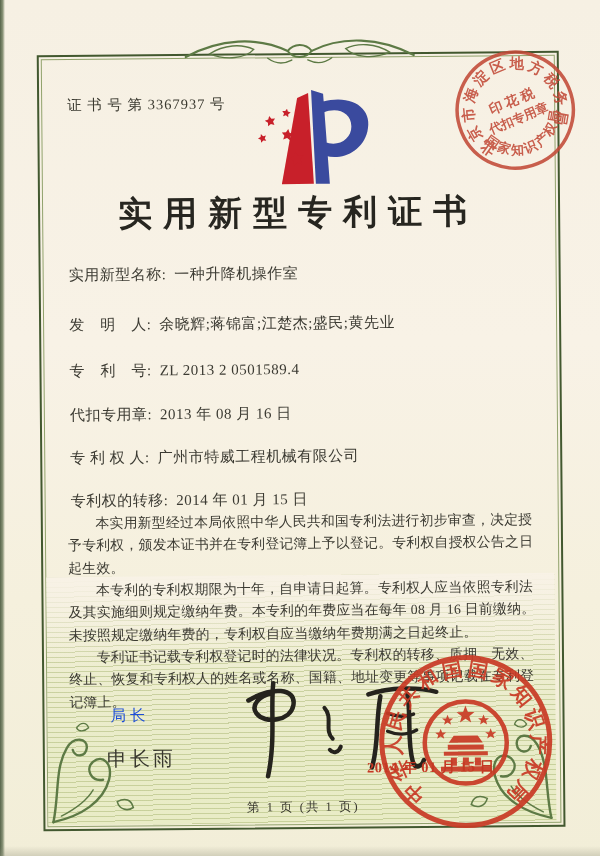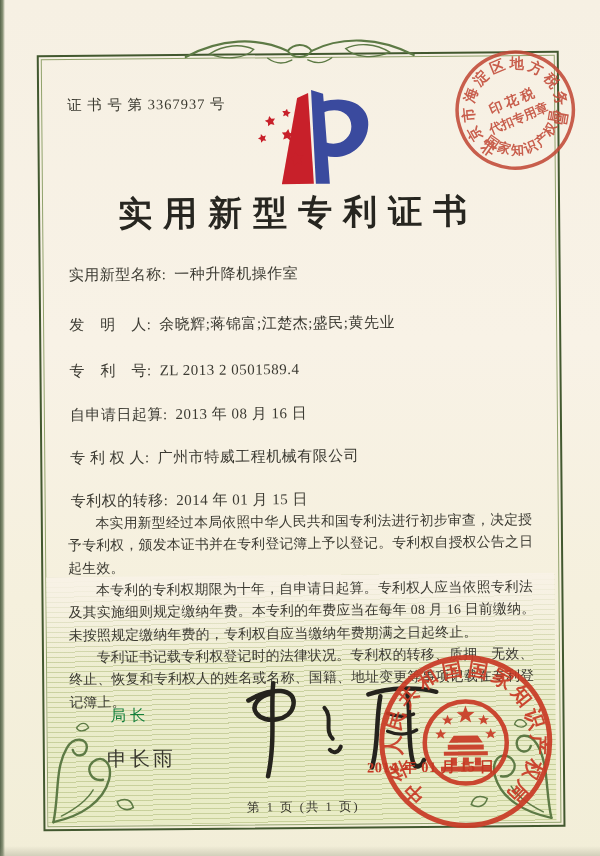--- a/index.html
+++ b/index.html
@@ -38,21 +38,21 @@
   .field-row{position:absolute;left:70px;font-size:15px;color:#3c3b33;}
   .field-label{white-space:pre;letter-spacing:.5px;margin-top:9px;}
   .field-value{white-space:pre;margin-left:8px;letter-spacing:.5px;}
   .row-0{top:264px}.row-1{top:314px}.row-2{top:360px}
   .row-3{top:404px}.row-4{top:447px}.row-5{top:490px}
 
   .paragraphs{position:absolute;left:67px;top:511px;width:468px;
     font-size:13.8px;line-height:1.62;color:#3b3a32;letter-spacing:.3px;}
   .paragraphs p{margin:0;text-indent:2em;}
 
-  .director-title{position:absolute;left:108px;top:704px;font-size:15.5px;letter-spacing:4px;color:#15803d;}
+  .director-title{position:absolute;left:108px;top:704px;font-size:15.5px;letter-spacing:4px;color:#1d4ed8;}
   .director-name{position:absolute;left:104px;top:744px;font-size:20px;letter-spacing:3px;color:#3a392f;}
 
   .signature{position:absolute;left:218px;top:678px;}
   .signature path{stroke:#25231d;fill:none;stroke-linecap:round;stroke-linejoin:round;}
 
   .office-seal{position:absolute;left:372px;top:652px;opacity:.93;}
   .office-seal text{font-family:"Liberation Serif","DejaVu Serif",serif;font-weight:bold;}
   .seal-date{position:absolute;left:364px;top:759px;font-size:14.5px;white-space:pre;
     color:#c53823;letter-spacing:.5px;font-weight:bold;z-index:6;}
 
@@ -119,21 +119,21 @@
   <div class="field-row row-0">
     <span class="field-label">实用新型名称:</span><span class="field-value">一种升降机操作室</span>
   </div>
   <div class="field-row row-1">
     <span class="field-label">发　明　人:</span><span class="field-value">余晓辉;蒋锦富;江楚杰;盛民;黄先业</span>
   </div>
   <div class="field-row row-2">
     <span class="field-label">专　利　号:</span><span class="field-value">ZL 2013 2 0501589.4</span>
   </div>
   <div class="field-row row-3">
-    <span class="field-label">自申请日起算:</span><span class="field-value">2013 年 08 月 16 日</span>
+    <span class="field-label">代扣专用章:</span><span class="field-value">2013 年 08 月 16 日</span>
   </div>
   <div class="field-row row-4">
     <span class="field-label">专 利 权 人:</span><span class="field-value">广州市特威工程机械有限公司</span>
   </div>
   <div class="field-row row-5">
     <span class="field-label">专利权的转移:</span><span class="field-value">2014 年 01 月 15 日</span>
   </div>
 
   <div class="paragraphs">
     <p>本实用新型经过本局依照中华人民共和国专利法进行初步审查，决定授予专利权，颁发本证书并在专利登记簿上予以登记。专利权自授权公告之日起生效。</p>

